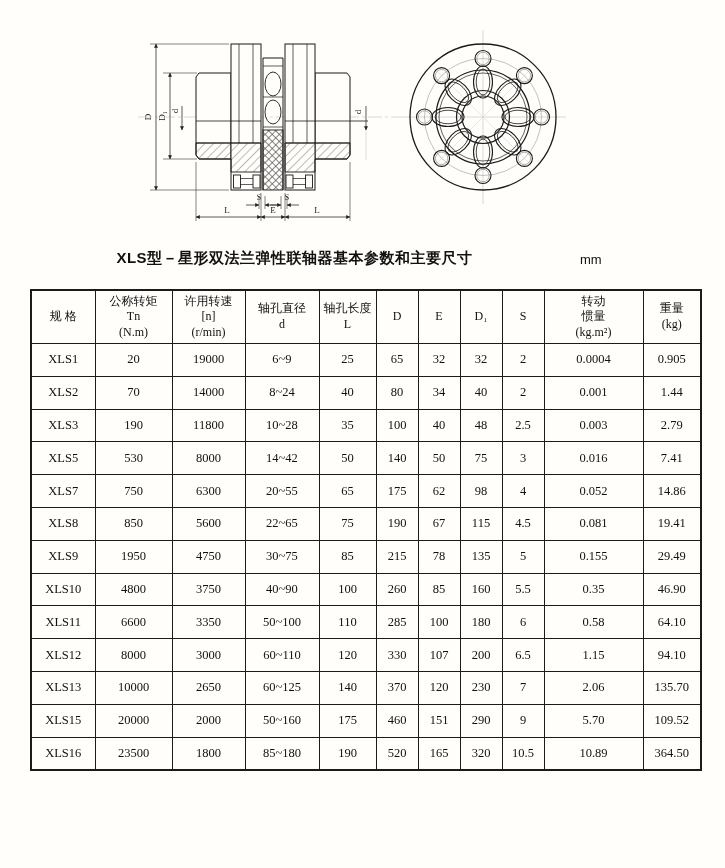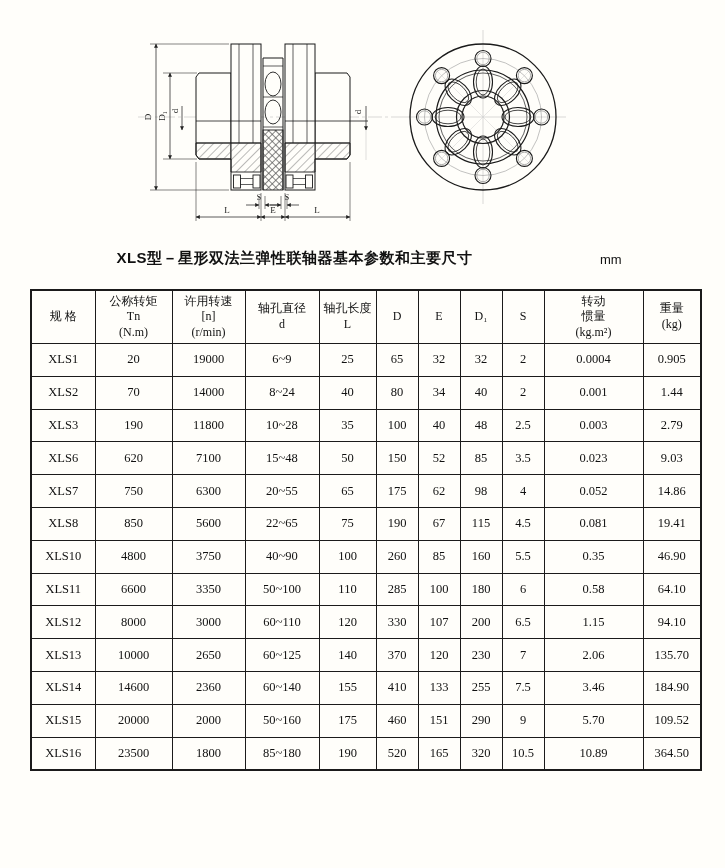--- a/index.html
+++ b/index.html
@@ -15,21 +15,21 @@
   .drawing{position:absolute;top:0;left:0;}
 
   
   .title-row{
     position:absolute;top:249px;left:0;width:589px;
     text-align:center;
     font-family:"Liberation Sans","DejaVu Sans",sans-serif;
     font-weight:bold;font-size:15px;letter-spacing:.5px;
   }
   .unit-label{
-    position:absolute;top:252px;left:600px;
+    position:absolute;top:252px;left:580px;
     font-family:"Liberation Sans","DejaVu Sans",sans-serif;
     font-size:13px;
   }
 
   
   .table-wrap{position:absolute;top:289px;left:30px;}
   table.spec{
     border-collapse:collapse;table-layout:fixed;width:670px;
     border:2px solid #1b1b1b;
     background:#fffefa;
@@ -319,31 +319,31 @@
             <td>10~28</td>
             <td>35</td>
             <td>100</td>
             <td>40</td>
             <td>48</td>
             <td>2.5</td>
             <td>0.003</td>
             <td>2.79</td>
           </tr>
           <tr>
-            <td>XLS6</td>
-            <td>620</td>
-            <td>7100</td>
-            <td>15~48</td>
+            <td>XLS5</td>
+            <td>530</td>
+            <td>8000</td>
+            <td>14~42</td>
             <td>50</td>
-            <td>150</td>
-            <td>52</td>
-            <td>85</td>
-            <td>3.5</td>
-            <td>0.023</td>
-            <td>9.03</td>
+            <td>140</td>
+            <td>50</td>
+            <td>75</td>
+            <td>3</td>
+            <td>0.016</td>
+            <td>7.41</td>
           </tr>
           <tr>
             <td>XLS7</td>
             <td>750</td>
             <td>6300</td>
             <td>20~55</td>
             <td>65</td>
             <td>175</td>
             <td>62</td>
             <td>98</td>
@@ -358,20 +358,33 @@
             <td>22~65</td>
             <td>75</td>
             <td>190</td>
             <td>67</td>
             <td>115</td>
             <td>4.5</td>
             <td>0.081</td>
             <td>19.41</td>
           </tr>
           <tr>
+            <td>XLS9</td>
+            <td>1950</td>
+            <td>4750</td>
+            <td>30~75</td>
+            <td>85</td>
+            <td>215</td>
+            <td>78</td>
+            <td>135</td>
+            <td>5</td>
+            <td>0.155</td>
+            <td>29.49</td>
+          </tr>
+          <tr>
             <td>XLS10</td>
             <td>4800</td>
             <td>3750</td>
             <td>40~90</td>
             <td>100</td>
             <td>260</td>
             <td>85</td>
             <td>160</td>
             <td>5.5</td>
             <td>0.35</td>
@@ -410,33 +423,20 @@
             <td>60~125</td>
             <td>140</td>
             <td>370</td>
             <td>120</td>
             <td>230</td>
             <td>7</td>
             <td>2.06</td>
             <td>135.70</td>
           </tr>
           <tr>
-            <td>XLS14</td>
-            <td>14600</td>
-            <td>2360</td>
-            <td>60~140</td>
-            <td>155</td>
-            <td>410</td>
-            <td>133</td>
-            <td>255</td>
-            <td>7.5</td>
-            <td>3.46</td>
-            <td>184.90</td>
-          </tr>
-          <tr>
             <td>XLS15</td>
             <td>20000</td>
             <td>2000</td>
             <td>50~160</td>
             <td>175</td>
             <td>460</td>
             <td>151</td>
             <td>290</td>
             <td>9</td>
             <td>5.70</td>

